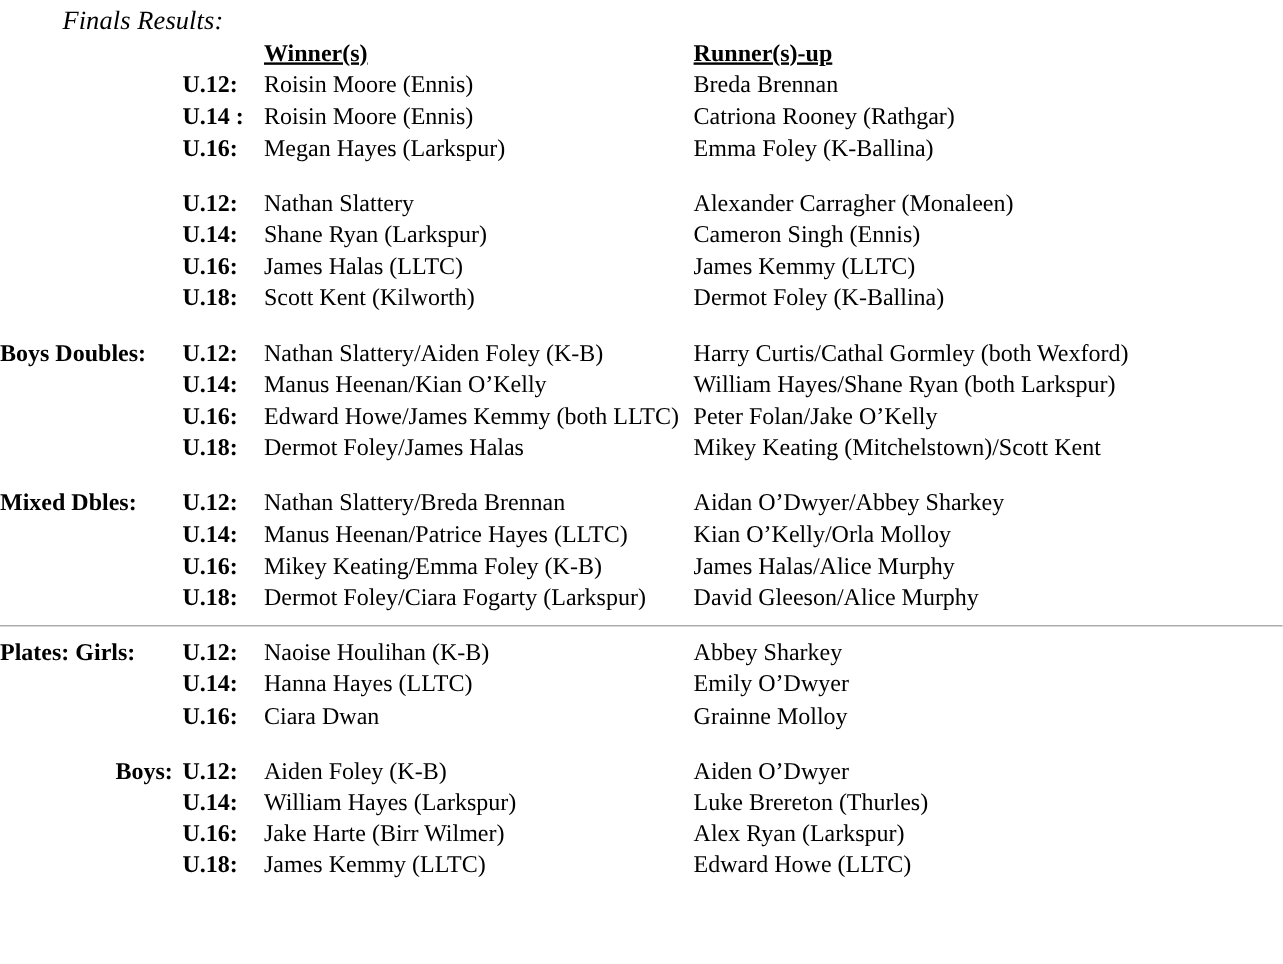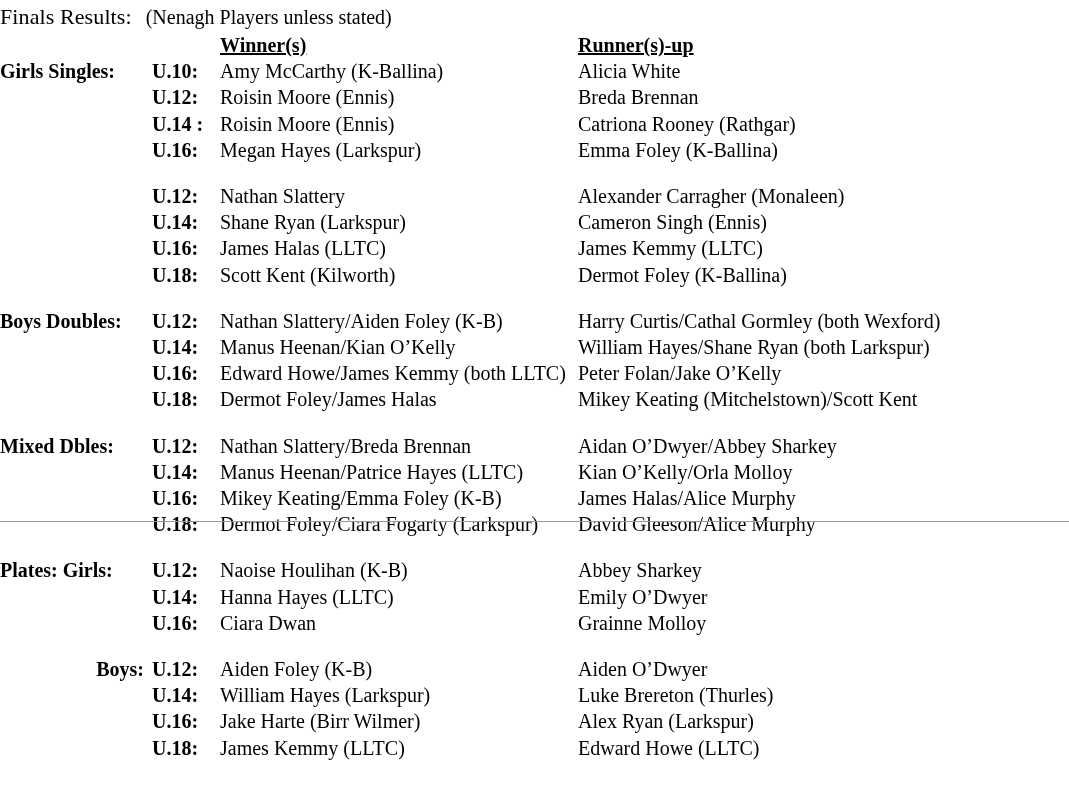--- a/index.html
+++ b/index.html
@@ -16,22 +16,24 @@
   }
   .page {
     position: relative;
     width: 1069px;
     height: 803px;
     box-sizing: border-box;
     padding: 4px 0 0 0;
   }
   .title-row {
     display: flex;
-    align-items: center;
+    align-items: flex-end;
+    padding-left: 52px;
     margin-bottom: 2px;
+    font-style: italic;
   }
   .title-main {
     font-size: 22px;
     letter-spacing: 0.1px;
   }
   .title-note {
     font-size: 20px;
     margin-left: 14px;
   }
   table.results {
@@ -97,43 +99,36 @@
     height: 0;
   }
 </style>
 </head>
 <body>
 
 <div class="page">
 
   <div class="title-row">
     <span class="title-main">Finals Results:</span>
-    <span class="title-note">(Nenagh Players unless stated)</span>
   </div>
 
   <table class="results">
     <colgroup>
       <col class="c-cat">
         <col class="c-age">
         <col class="c-win">
         <col class="c-run">
     </colgroup>
     <tbody id="table-body">
       <tr class="hdr">
         <td></td>
         <td></td>
         <td><span class="u">Winner(s)</span></td>
         <td><span class="u">Runner(s)-up</span></td>
       </tr>
-    <tr>
-          <td class="cat">Girls Singles:</td>
-          <td class="age">U.10:</td>
-          <td class="win">Amy McCarthy (K-Ballina)</td>
-          <td class="run">Alicia White</td>
-        </tr>
         <tr>
           <td class="cat"></td>
           <td class="age">U.12:</td>
           <td class="win">Roisin Moore (Ennis)</td>
           <td class="run">Breda Brennan</td>
         </tr>
         <tr>
           <td class="cat"></td>
           <td class="age">U.14 :</td>
           <td class="win">Roisin Moore (Ennis)</td>

